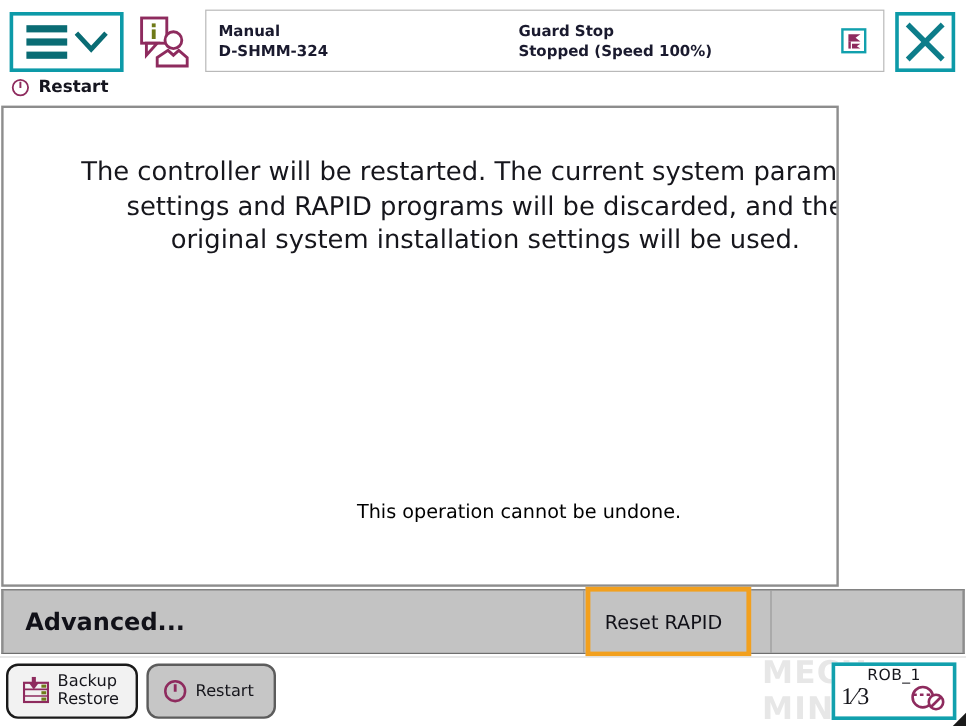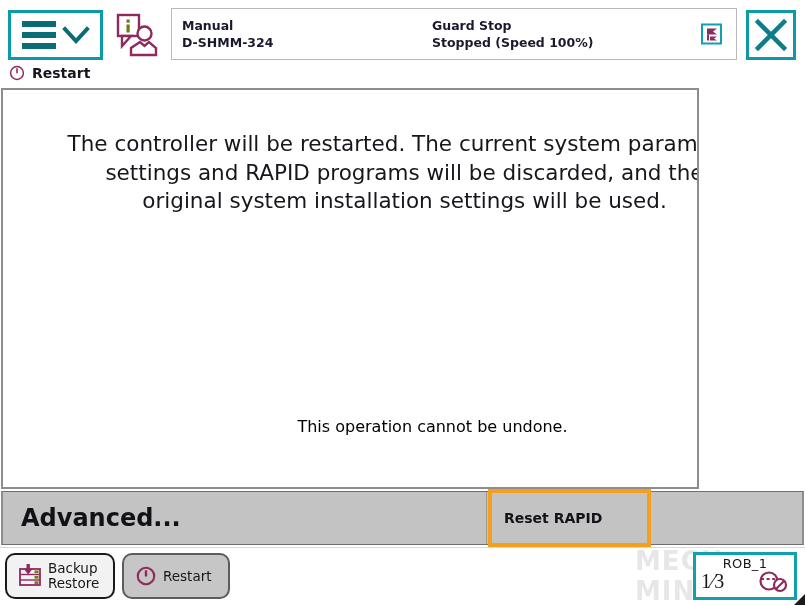--- a/index.html
+++ b/index.html
@@ -132,31 +132,31 @@
     width:803px; height:54px;
     background:#c3c3c3;
     border-top:1px solid #6f6f6f;
     border-bottom:1px solid #6f6f6f;
     border-left:2px solid #8d8d8d;
     border-right:2px solid #8d8d8d;
   }
   .ab-advanced {
     position:absolute; left:18px; top:0; height:52px;
     display:flex; align-items:center;
-    font-size:24px; font-weight:bold; color:#111118;
+    font-size:20px; font-weight:bold; color:#111118;
     cursor:pointer;
   }
   .ab-reset {
     position:absolute; left:485px; top:-3px;
-    width:163px; height:58px;
+    width:138px; height:58px;
     border:4px solid #f2a01e;
     background:#c3c3c3;
     display:flex; align-items:center;
     padding-left:12px;
-    font-size:14px; font-weight:bold; color:#111118;
+    font-size:16px; font-weight:normal; color:#111118;
     cursor:pointer;
   }
   .ab-sep {
     position:absolute; top:0; width:1px; height:52px;
     background:#9a9a9a;
   }
 
   
   .taskbar {
     position:absolute; left:0; top:547px;

